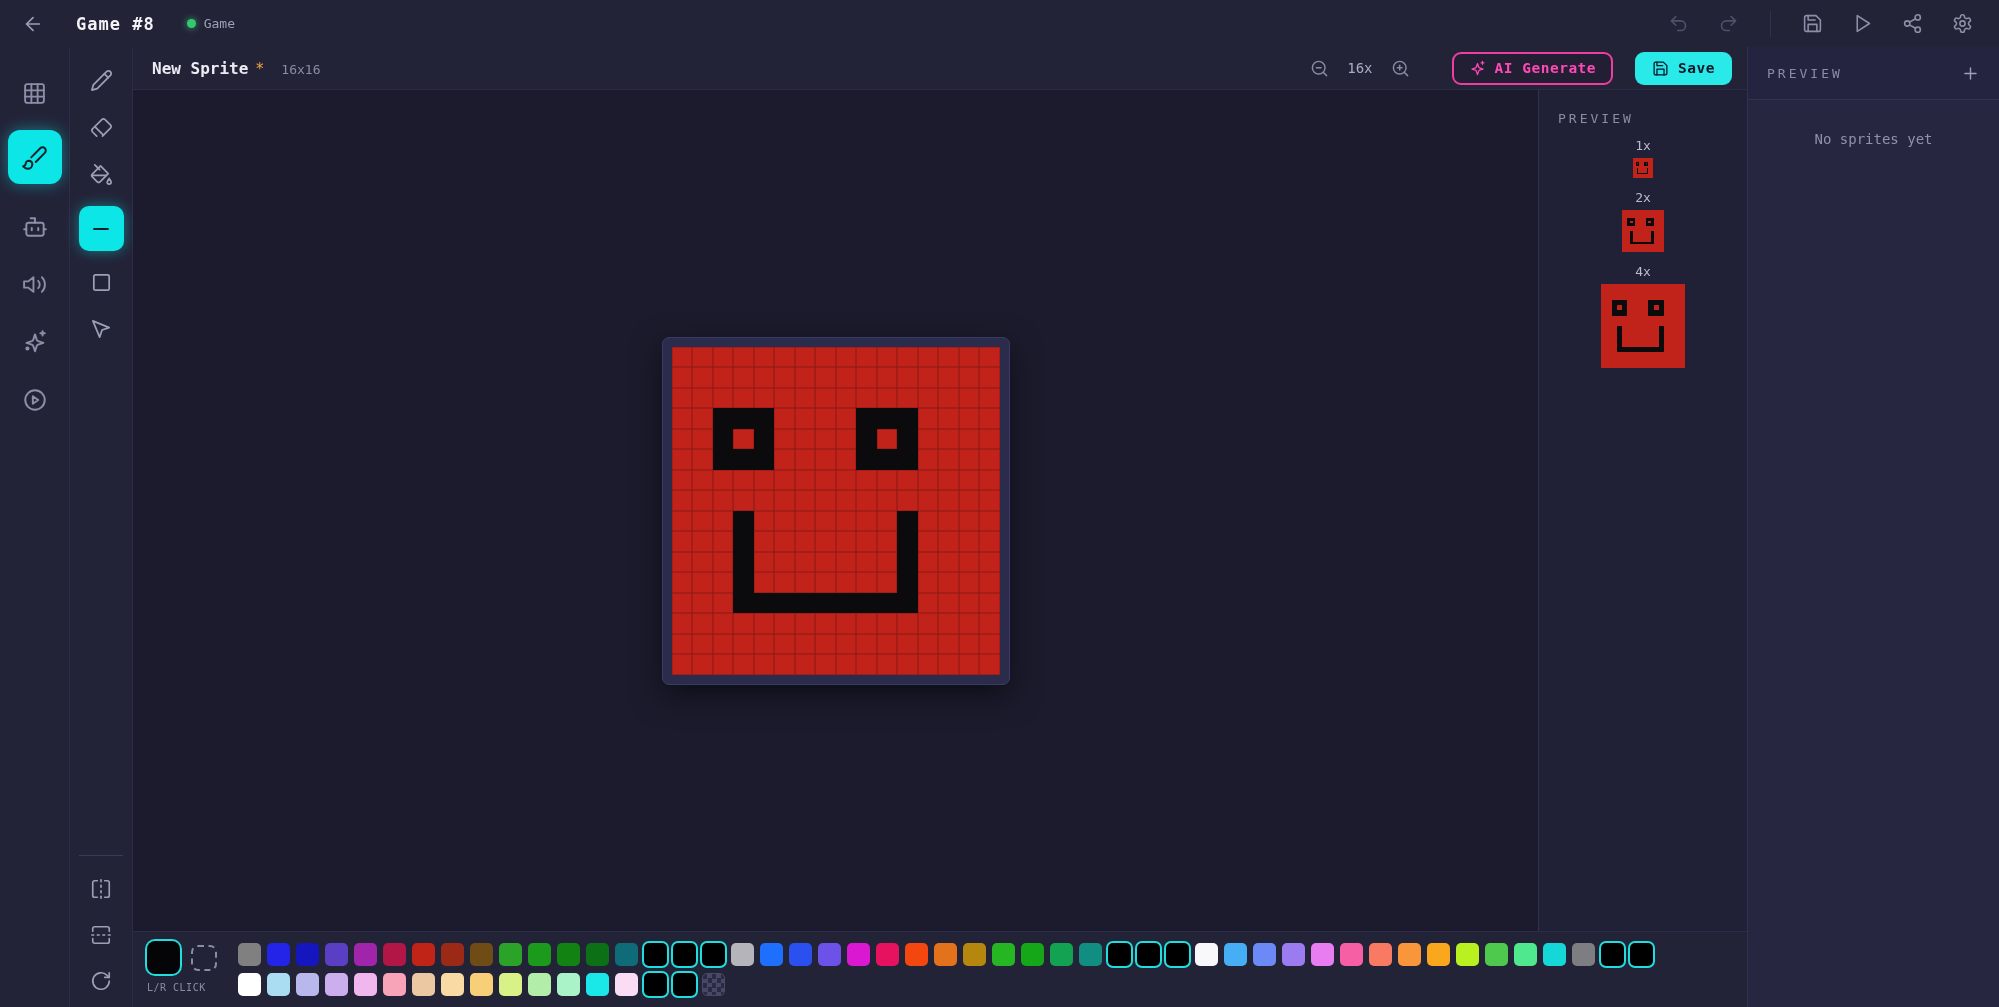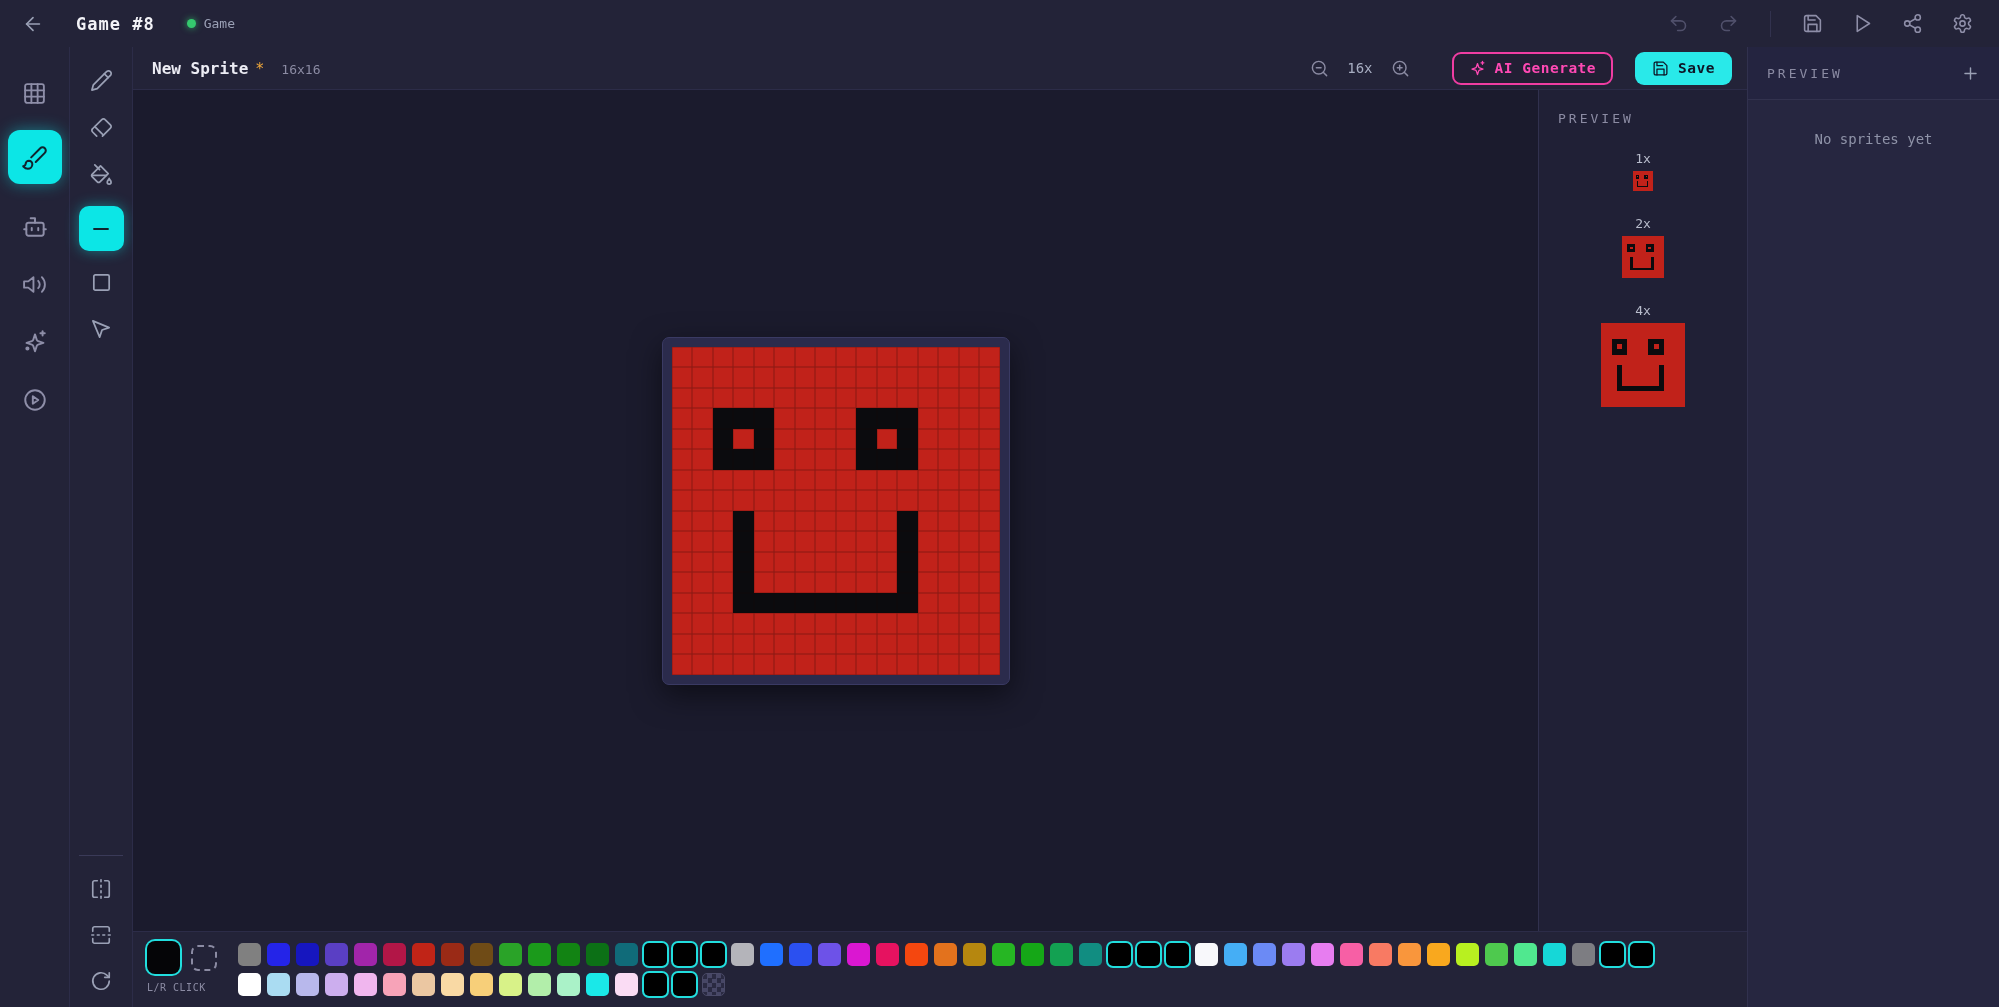--- a/index.html
+++ b/index.html
@@ -67,21 +67,21 @@
   .canvas-area { flex:1; background:#1b1b2d; display:flex; align-items:center; justify-content:center; }
   .canvas-frame { padding:9px; background:#2b2b4c; border:1px solid #3a3a63; border-radius:7px;
                   box-shadow:0 10px 30px rgba(0,0,0,.5); }
   .pixel-canvas { width:328px; height:328px; display:grid;
                   grid-template-rows:repeat(16,1fr); grid-template-columns:repeat(16,1fr); cursor:crosshair; }
   .pixel-canvas > div { box-shadow:inset 0 0 0 0.5px rgba(25,8,8,.33); }
 
   .preview-panel { width:209px; background:#20203490; background:#202036; border-left:1px solid #31314e;
                    display:flex; flex-direction:column; align-items:center; padding-top:21px; flex-shrink:0; }
   .preview-title { align-self:flex-start; padding-left:19px; font-size:13px; color:#8b8ba3; letter-spacing:3px; }
-  .preview-scale-label { font-size:13px; color:#b8bccc; margin-top:25px; text-align:right; }
+  .preview-scale-label { font-size:13px; color:#b8bccc; margin-top:12px; text-align:right; }
   .preview-sprite { margin-top:5px; display:grid; grid-template-rows:repeat(16,1fr); grid-template-columns:repeat(16,1fr); }
 
   
   .palette-bar { height:76px; background:#232338; border-top:1px solid #2c2c48;
                  display:flex; align-items:flex-start; padding:9px 0 0 14px; flex-shrink:0; }
   .current-colors { display:flex; flex-direction:column; margin-right:21px; }
   .cc-swatches { display:flex; align-items:center; gap:11px; }
   .cc-left { width:33px; height:33px; background:#050507; border-radius:8px;
              box-shadow:0 0 0 2px #21dede; cursor:pointer; }
   .cc-right { width:26px; height:26px; border:2px dashed #8b8ba3; border-radius:7px;

